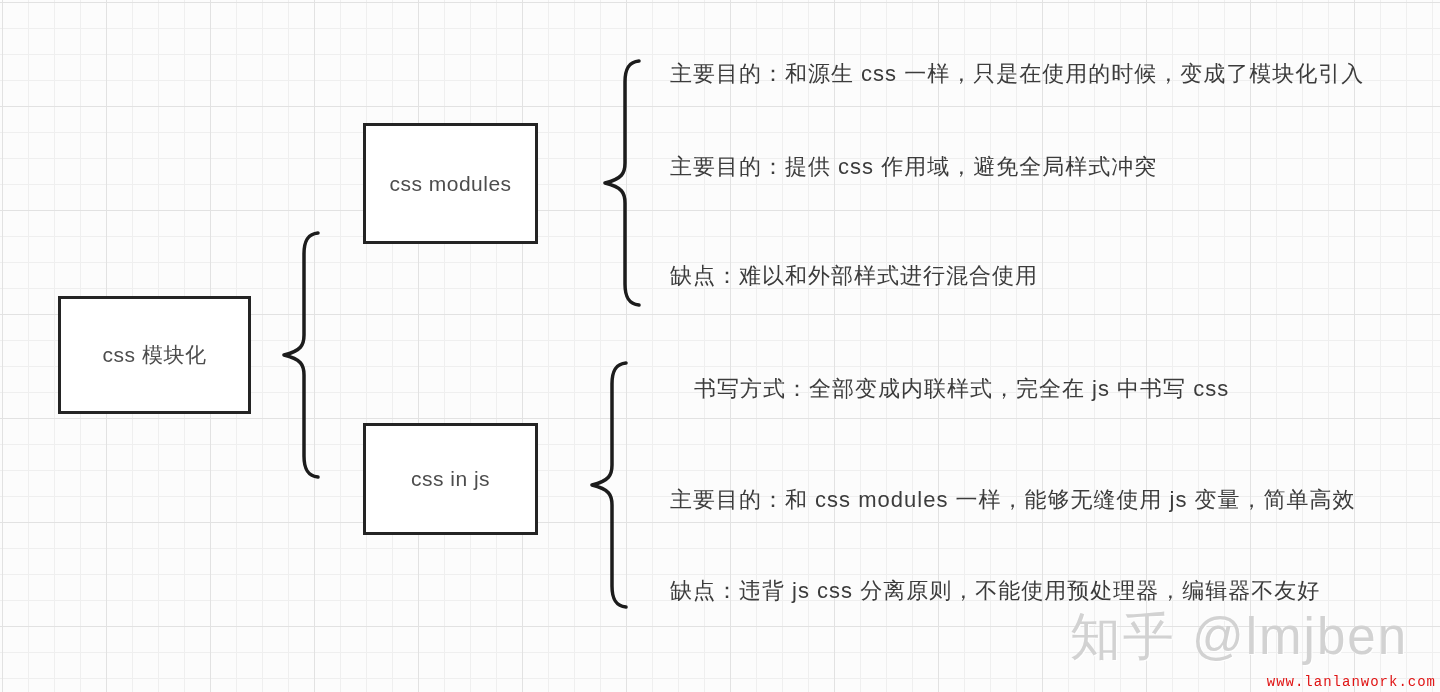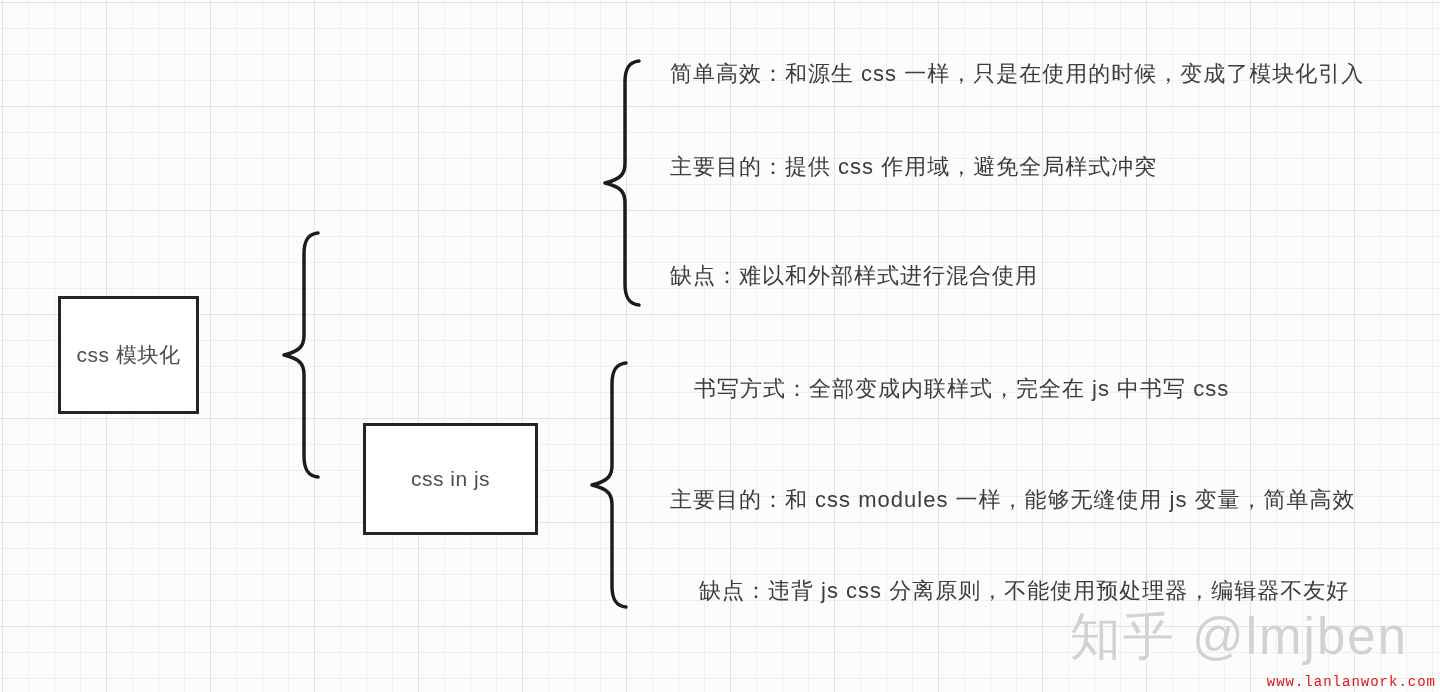--- a/index.html
+++ b/index.html
@@ -24,21 +24,21 @@
     position: absolute;
     border: 3px solid #242424;
     background: #ffffff;
     display: flex;
     align-items: center;
     justify-content: center;
     color: #4d4d4d;
     font-size: 21px;
     letter-spacing: 0.5px;
   }
-  .node-root    { left: 58px;  top: 296px; width: 141px; height: 118px; }
+  .node-root    { left: 58px;  top: 296px; width: 193px; height: 118px; }
   .node-modules { left: 363px; top: 123px; width: 175px; height: 121px; }
   .node-injs    { left: 363px; top: 423px; width: 175px; height: 112px; }
 
   .brace { position: absolute; width: 44px; height: 250px; }
   .brace-root    { left: 278px; top: 230px; }
   .brace-modules { left: 599px; top: 58px;  }
   .brace-injs    { left: 586px; top: 360px; }
   .brace svg { display: block; width: 100%; height: 100%; }
 
   .detail-line {
@@ -48,21 +48,21 @@
     color: #3c3c3c;
     font-size: 22px;
     letter-spacing: 1px;
     line-height: 26px;
   }
   .dl-0 { top: 61px;  }
   .dl-1 { top: 154px; }
   .dl-2 { top: 263px; }
   .dl-3 { top: 376px; margin-left: 24px; }
   .dl-4 { top: 487px; }
-  .dl-5 { top: 578px; margin-left: 29px; }
+  .dl-5 { top: 578px; }
 
   .watermark {
     position: absolute;
     right: 32px;
     top: 603px;
     font-size: 51px;
     letter-spacing: 2px;
     color: #d2d2d2;
     text-shadow: 1px 1px 0 #ffffff;
     white-space: nowrap;
@@ -85,38 +85,41 @@
   <div class="node-box node-root">
     <span>css 模块化</span>
   </div>
 
   <div class="brace brace-root">
     <svg viewBox="0 0 44 250" preserveAspectRatio="none">
       <path d="M 40 3 C 29 4, 26 12, 26 24 L 26 105 C 26 115, 23 121, 6 125 C 23 129, 26 135, 26 145 L 26 226 C 26 238, 29 246, 40 247" fill="none" stroke="#1c1c1c" stroke-width="3.5" stroke-linecap="round" stroke-linejoin="round"></path>
     </svg>
   </div>
 
+  <div class="node-box node-modules">
+    <span>css modules</span>
+  </div>
 
   <div class="brace brace-modules">
     <svg viewBox="0 0 44 250" preserveAspectRatio="none">
       <path d="M 40 3 C 29 4, 26 12, 26 24 L 26 105 C 26 115, 23 121, 6 125 C 23 129, 26 135, 26 145 L 26 226 C 26 238, 29 246, 40 247" fill="none" stroke="#1c1c1c" stroke-width="3.5" stroke-linecap="round" stroke-linejoin="round"></path>
     </svg>
   </div>
 
   <div class="node-box node-injs">
     <span>css in js</span>
   </div>
 
   <div class="brace brace-injs">
     <svg viewBox="0 0 44 250" preserveAspectRatio="none">
       <path d="M 40 3 C 29 4, 26 12, 26 24 L 26 105 C 26 115, 23 121, 6 125 C 23 129, 26 135, 26 145 L 26 226 C 26 238, 29 246, 40 247" fill="none" stroke="#1c1c1c" stroke-width="3.5" stroke-linecap="round" stroke-linejoin="round"></path>
     </svg>
   </div>
 
-  <div class="detail-line dl-0">简单高效：和源生 css 一样，只是在使用的时候，变成了模块化引入</div>
+  <div class="detail-line dl-0">主要目的：和源生 css 一样，只是在使用的时候，变成了模块化引入</div>
   <div class="detail-line dl-1">主要目的：提供 css 作用域，避免全局样式冲突</div>
   <div class="detail-line dl-2">缺点：难以和外部样式进行混合使用</div>
 
   <div class="detail-line dl-3">书写方式：全部变成内联样式，完全在 js 中书写 css</div>
   <div class="detail-line dl-4">主要目的：和 css modules 一样，能够无缝使用 js 变量，简单高效</div>
   <div class="detail-line dl-5">缺点：违背 js css 分离原则，不能使用预处理器，编辑器不友好</div>
 
   <div class="watermark">知乎 @lmjben</div>
 
   <div class="footer-url" style="color: rgb(224, 20, 20); margin-top: 40px;">www.lanlanwork.com</div>

